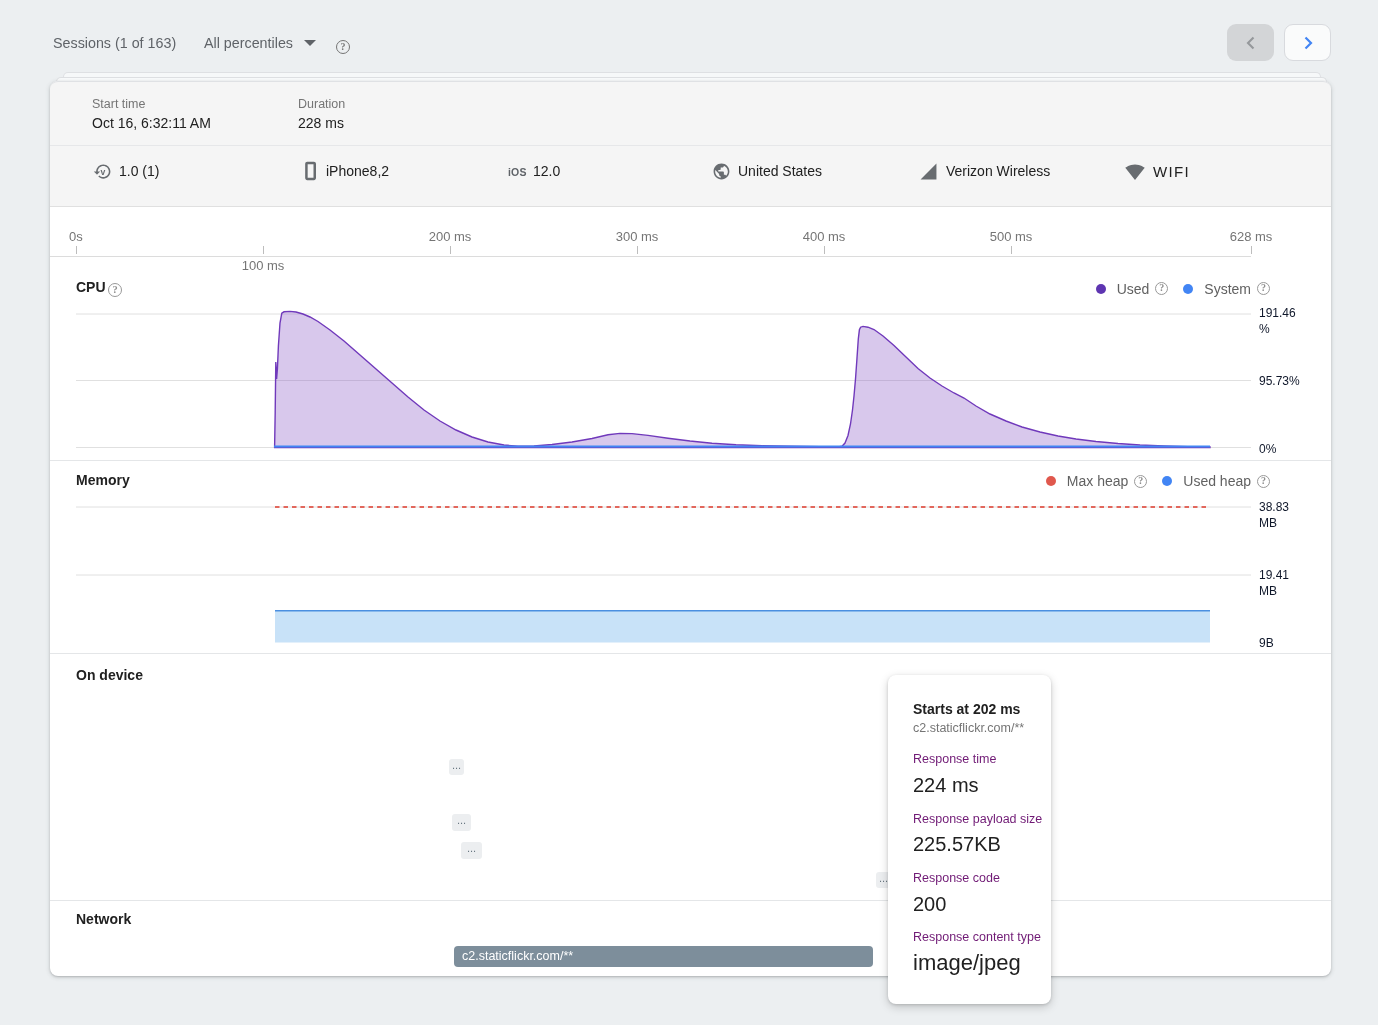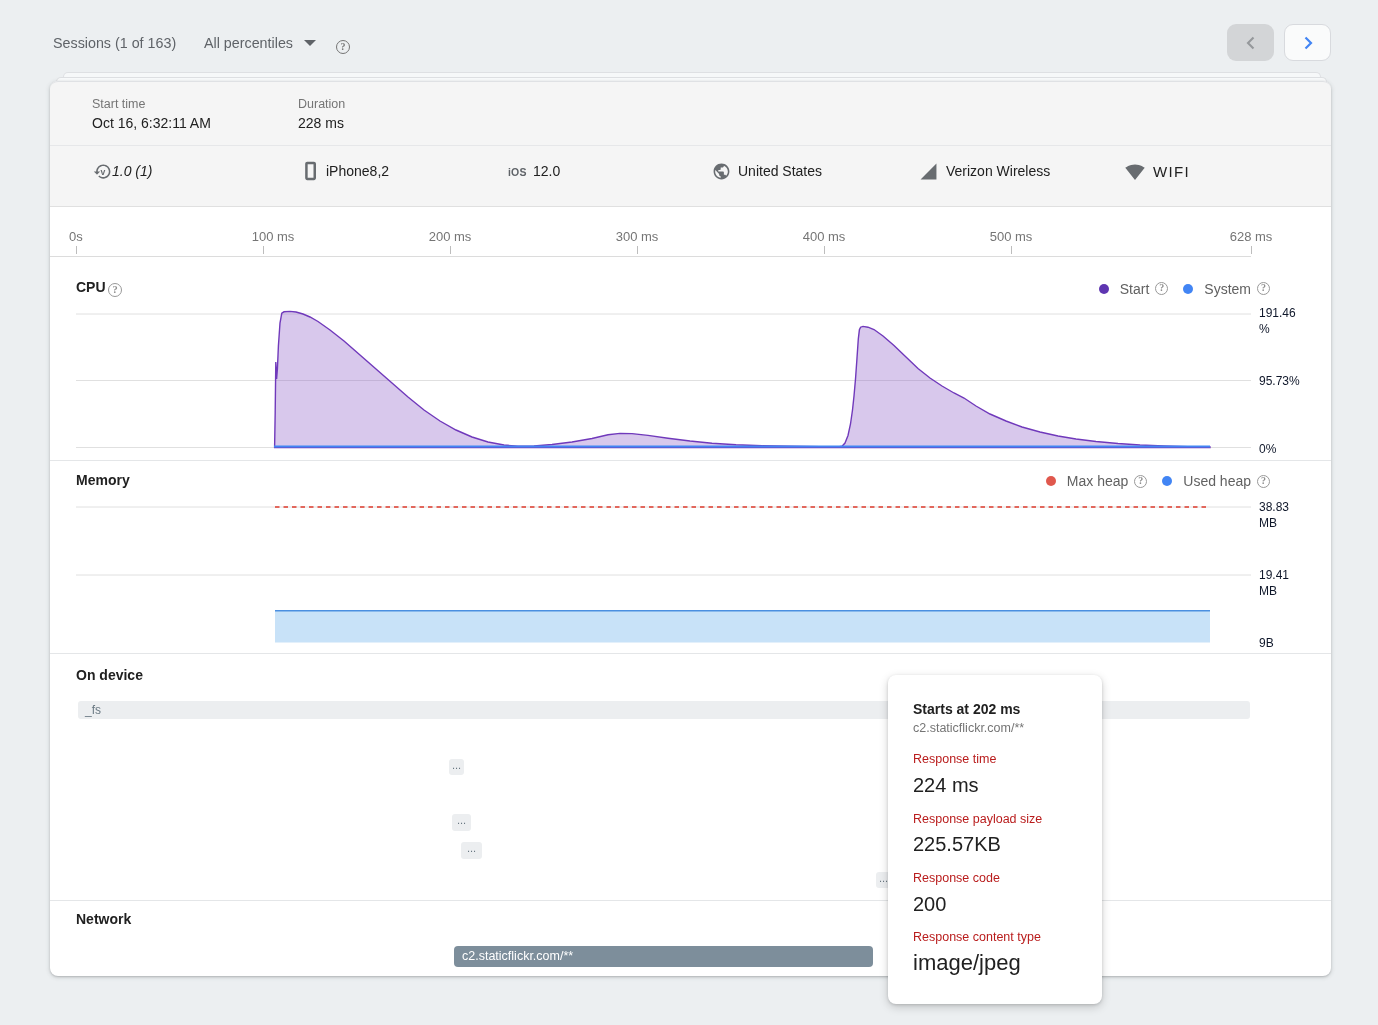--- a/index.html
+++ b/index.html
@@ -47,26 +47,26 @@
   .chip { position:absolute; background:#eceef0; border-radius:3px; color:#697882; font-size:11px;
           text-align:center; line-height:12px; }
 
   .hatch { position:absolute; left:400px; top:705px; width:425px; height:17.5px; border-radius:3px;
            background:repeating-linear-gradient(45deg, #f8e3c3 0px, #f8e3c3 5.85px, #eabf74 5.85px, #eabf74 7.15px);
            color:#bf5d12; font-size:12.5px; line-height:17.5px; padding-left:6px; }
 
   .netbar { position:absolute; left:404px; top:865.5px; width:419px; height:21px; background:#7d8e9b;
             border-radius:4px; color:#fff; font-size:12.5px; line-height:21px; padding-left:8px; }
 
-  .tooltip { position:absolute; left:888px; top:675px; width:214px; height:329px;  background:#fff;
+  .tooltip { position:absolute; left:888px; top:675px; width:163px; height:329px;  background:#fff;
              border-radius:8px; box-shadow:0 1px 3px rgba(0,0,0,.14), 0 3px 10px rgba(0,0,0,.18);
              padding:27px 0 0 25px; z-index:30; }
   .tt-b { font-size:14px; font-weight:bold; color:#212121; }
   .tt-g { font-size:12.5px; color:#757575; }
-  .tt-l { font-size:12.5px; color:#b91c1c; }
+  .tt-l { font-size:12.5px; color:#701a75; }
   .tt-v { font-size:20px; color:#212121; }
 
   .qicon { display:inline-block; width:13px; height:13px; border:1.3px solid #999; border-radius:50%;
            color:#8d8d8d; font-size:10px; line-height:10.6px; text-align:center; font-weight:bold;
            font-family:"Liberation Serif", serif; }
   svg { display:block; }
 </style>
 </head>
 <body>
 
@@ -99,21 +99,21 @@
     <div class="abs val" style="left:42px; top:34.5px;">Oct 16, 6:32:11 AM</div>
     <div class="abs lbl" style="left:248px; top:16.5px;">Duration</div>
     <div class="abs val" style="left:248px; top:34.5px;">228 ms</div>
 
     <div class="abs" style="left:43px; top:81.5px;">
       <svg width="19" height="19" viewBox="0 0 24 24" fill="#686c70">
         <path d="M13 3c-4.97 0-9 4.03-9 9H1l3.89 3.89.07.14L9 12H6c0-3.87 3.13-7 7-7s7 3.13 7 7-3.13 7-7 7c-1.93 0-3.68-.79-4.94-2.06l-1.42 1.42C8.27 19.99 10.51 21 13 21c4.97 0 9-4.03 9-9s-4.03-9-9-9z"></path>
         <text x="12.6" y="16" font-size="11" font-weight="bold" text-anchor="middle" font-family="Liberation Sans, sans-serif">v</text>
       </svg>
     </div>
-    <div class="abs val" style="left:62px; top:82.5px;font-style:italic;">1.0 (1)</div>
+    <div class="abs val" style="left:69px; top:82.5px;">1.0 (1)</div>
     <div class="abs" style="left:251px; top:80.5px;">
       <svg width="20" height="20" viewBox="0 0 24 24" fill="#686c70">
         <path d="M15.5 1h-8C6.12 1 5 2.12 5 3.5v17C5 21.88 6.12 23 7.5 23h8c1.38 0 2.5-1.12 2.5-2.5v-17C18 2.12 16.88 1 15.5 1zm-.5 19H8V4h7v16z"></path>
       </svg>
     </div>
     <div class="abs val" style="left:276px; top:82.5px;">iPhone8,2</div>
     <div class="abs" style="left:458px; top:85.5px; color:#5f6368; font-size:10.5px; font-weight:bold; letter-spacing:0.2px;">iOS</div>
     <div class="abs val" style="left:483px; top:82.5px;">12.0</div>
     <div class="abs" style="left:662px; top:81.5px;">
       <svg width="19" height="19" viewBox="0 0 24 24" fill="#686c70">
@@ -129,21 +129,21 @@
     <div class="abs val" style="left:896px; top:82.5px;">Verizon Wireless</div>
     <div class="abs" style="left:1074.5px; top:81.5px;">
       <svg width="20" height="20" viewBox="0 0 24 24" fill="#686c70">
         <path d="M12.01 21.49L23.64 7c-.45-.34-4.93-4-11.64-4C5.28 3 .81 6.66.36 7l11.63 14.49.01.01.01-.01z"></path>
       </svg>
     </div>
     <div class="abs val" style="left:1103px; top:82px; font-size:15px; letter-spacing:1.3px;">WIFI</div>
 
     <div class="abs" style="left:0; top:126.5px; width:100%; height:47px;">
       <div class="rlbl" style="left:19px; transform:none;">0s</div>
-      <div class="rlbl" style="left:223px;">100 ms</div>
+      <div class="rlbl" style="left:213px;margin-top:29px;">100 ms</div>
       <div class="rlbl" style="left:400px;">200 ms</div>
       <div class="rlbl" style="left:587px;">300 ms</div>
       <div class="rlbl" style="left:774px;">400 ms</div>
       <div class="rlbl" style="left:961px;">500 ms</div>
       <div class="rlbl" style="left:1201px;">628 ms</div>
       <div class="tick" style="left:26px;"></div>
       <div class="tick" style="left:213px;"></div>
       <div class="tick" style="left:400px;"></div>
       <div class="tick" style="left:587px;"></div>
       <div class="tick" style="left:774px;"></div>
@@ -156,21 +156,21 @@
     <div class="sec-border" style="top:819px;"></div>
 
     <div class="sec-title" style="left:26px; top:198px;">CPU</div>
     <div class="abs" style="left:58px; top:198px;"><span class="qicon" style="width:14px;height:14px;line-height:11.8px;font-size:10.5px;">?</span></div>
     <div class="sec-title" style="left:26px; top:391px;">Memory</div>
     <div class="sec-title" style="left:26px; top:586px;">On device</div>
     <div class="sec-title" style="left:26px; top:830px;">Network</div>
 
     <div class="legend" style="right:61px; top:200px;">
       <span class="dot" style="background:#5e35b1;"></span>
-      <span style="margin-left:11px;">Start</span>
+      <span style="margin-left:11px;">Used</span>
       <span class="qicon" style="margin-left:6px;">?</span>
       <span class="dot" style="background:#4285f4; margin-left:15px;"></span>
       <span style="margin-left:11px;">System</span>
       <span class="qicon" style="margin-left:6px;">?</span>
     </div>
     <div class="legend" style="right:61px; top:392.5px;">
       <span class="dot" style="background:#e0584d;"></span>
       <span style="margin-left:11px;">Max heap</span>
       <span class="qicon" style="margin-left:6px;">?</span>
       <span class="dot" style="background:#4285f4; margin-left:15px;"></span>
@@ -178,21 +178,20 @@
       <span class="qicon" style="margin-left:6px;">?</span>
     </div>
 
     <div class="axlbl" style="top:224.5px;">191.46<br>%</div>
     <div class="axlbl" style="top:292.5px;">95.73%</div>
     <div class="axlbl" style="top:360.5px;">0%</div>
     <div class="axlbl" style="top:418.5px;">38.83<br>MB</div>
     <div class="axlbl" style="top:486.5px;">19.41<br>MB</div>
     <div class="axlbl" style="top:554.5px;">9B</div>
 
-    <div class="gbar" style="left:28px; top:620.5px; width:1172px; height:18px;">_fs</div>
     <div class="chip" style="left:399px; top:678.5px; width:15px; height:16px;">...</div>
     <div class="chip" style="left:402px; top:733.5px; width:19px; height:17px;">...</div>
     <div class="chip" style="left:411px; top:761.5px; width:21px; height:17px;">...</div>
     <div class="chip" style="left:826px; top:791.5px; width:15px; height:16px;">...</div>
 
     <div class="netbar">c2.staticflickr.com/**</div>
   </div>
 
   <svg class="abs" style="left:0; top:0; z-index:5; pointer-events:none;" width="1378" height="1025" viewBox="0 0 1378 1025">
 

